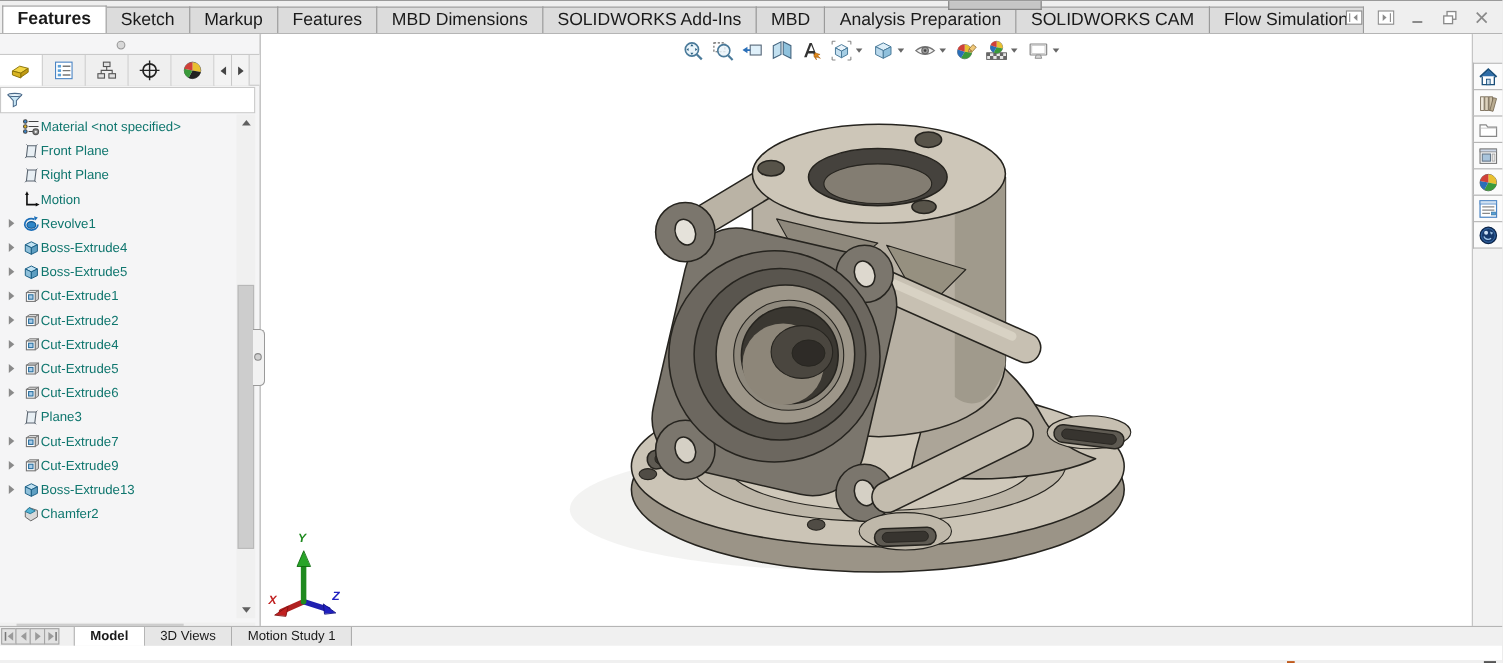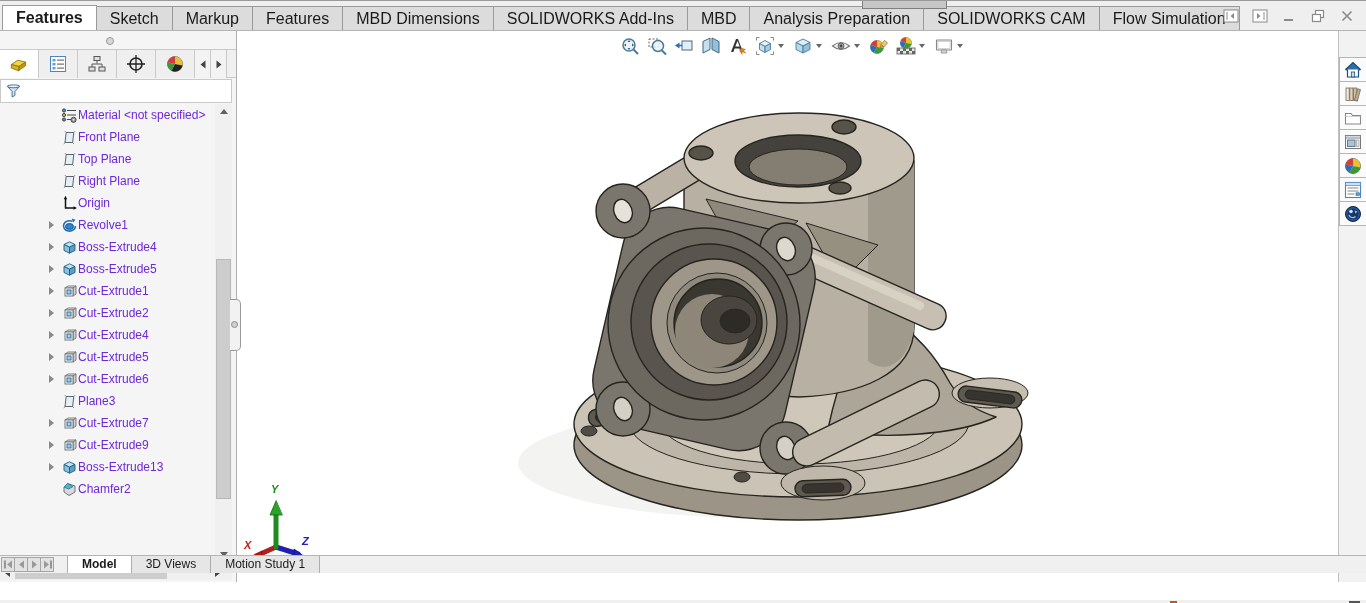--- a/index.html
+++ b/index.html
@@ -21,21 +21,21 @@
   .left-panel{position:absolute;left:0;top:30px;width:237px;height:551px;background:#f5f5f6;border-right:1px solid #b0b0b0;}
   .panel-grip{position:absolute;top:6px;left:106px;width:8px;height:8px;border-radius:50%;background:#d8d8d8;border:1px solid #9a9a9a;}
   .panel-tabs{position:absolute;top:18px;left:0;width:236px;height:29px;display:flex;background:#f0f0f0;
               border-top:1px solid #c9c9c9;border-bottom:1px solid #c9c9c9;}
   .ptab{width:39px;height:28px;border-right:1px solid #c9c9c9;display:flex;align-items:center;justify-content:center;background:#efefef;}
   .ptab.active{background:#fff;}
   .ptab-scroll{width:16px;height:28px;display:flex;align-items:center;justify-content:center;background:#f3f3f3;border-right:1px solid #c9c9c9;}
   .filter-row{position:absolute;top:48px;left:0;width:232px;height:24px;background:#fff;border:1px solid #c9c9c9;
               display:flex;align-items:center;padding-left:4px;}
   .tree{position:absolute;top:73px;left:0;width:212px;height:462px;overflow:hidden;}
-  .trow{height:22px;display:flex;align-items:center;font-size:12px;color:#6d28d9;cursor:default;margin-left:41px;}
+  .trow{height:22px;display:flex;align-items:center;font-size:12px;color:#0f766e;cursor:default;}
   .tarrow{width:20px;display:flex;justify-content:center;}
   .tarrow-tri{width:0;height:0;border-left:5px solid #8a8a8a;border-top:4px solid transparent;border-bottom:4px solid transparent;}
   .tlabel{white-space:nowrap;}
 
   .vscroll{position:absolute;top:73px;left:215px;width:17px;height:458px;background:#f0f0f0;}
   .vs-up,.vs-down{position:absolute;left:0;width:17px;height:15px;display:flex;align-items:center;justify-content:center;}
   .vs-up{top:0;} .vs-down{bottom:0;}
   .tri-up{width:0;height:0;border-bottom:5px solid #606060;border-left:4px solid transparent;border-right:4px solid transparent;}
   .tri-down{width:0;height:0;border-top:5px solid #606060;border-left:4px solid transparent;border-right:4px solid transparent;}
   .vs-thumb{position:absolute;left:1px;top:155px;width:15px;height:240px;background:#cdcdcd;border:1px solid #b8b8b8;}
@@ -57,21 +57,21 @@
   .model-layer{position:absolute;left:0;top:0;}
   .triad{position:absolute;left:4px;top:448px;}
 
   
   .task-pane{position:absolute;right:0;top:30px;width:28px;height:551px;background:#f2f2f2;border-left:1px solid #c0c0c0;}
   .tpbtn{width:27px;height:25px;margin:-1px 0 0 0;background:#fbfbfb;border:1px solid #b5b5b5;border-right:none;
          display:flex;align-items:center;justify-content:center;}
   .tp-stack{position:absolute;top:27px;left:0;}
 
   
-  .bottom-bar{position:absolute;left:0;top:554px;width:100%;height:18px;background:#f0f0f0;border-top:1px solid #b5b5b5;display:flex;}
+  .bottom-bar{position:absolute;left:0;top:568px;width:100%;height:18px;background:#f0f0f0;border-top:1px solid #b5b5b5;display:flex;}
   .nav{display:flex;padding:1px 0 0 1px;}
   .navbtn{width:14px;height:15px;background:#e2e2e2;border:1px solid #a5a5a5;margin-right:-1px;display:flex;align-items:center;justify-content:center;}
   .btabs{display:flex;margin-left:14px;}
   .btab{padding:0 14px;font-size:12px;line-height:16px;background:#e6e6e6;border-right:1px solid #adadad;color:#1a1a1a;height:17px;}
   .btab.active{background:#fff;font-weight:bold;border-left:1px solid #adadad;}
   .status-bar{position:absolute;left:0;top:599px;width:100%;height:4px;background:#f0f0f0;}
   .status-dot{position:absolute;left:1170px;top:1px;width:7px;height:3px;background:#c05a1c;}
   .status-grip{position:absolute;right:6px;top:1px;width:11px;height:2px;background:#555;}
 </style>
 </head>
@@ -246,42 +246,32 @@
           <span class="tlabel">Front Plane</span>
         </div>
         <div class="trow">
           <span class="tarrow"></span>
           <span class="icon" style="display: flex;">
             <svg width="17" height="17" viewBox="0 0 17 17">
               <path d="M5.2 3.5h7.6L11.6 13.5H4Z" fill="#dde9f3" fill-opacity="0.55" stroke="#5a6570"></path>
               <path d="M5.2 3.5 4 2.3M12.8 3.5l1.2-1.2M4 13.5l-1.2 1.2M11.6 13.5l1.2 1.2" stroke="#5a6570" stroke-width="0.9"></path>
             </svg>
           </span>
-          <span class="tlabel">Top Plane</span>
-        </div>
-        <div class="trow">
-          <span class="tarrow"></span>
-          <span class="icon" style="display: flex;">
-            <svg width="17" height="17" viewBox="0 0 17 17">
-              <path d="M5.2 3.5h7.6L11.6 13.5H4Z" fill="#dde9f3" fill-opacity="0.55" stroke="#5a6570"></path>
-              <path d="M5.2 3.5 4 2.3M12.8 3.5l1.2-1.2M4 13.5l-1.2 1.2M11.6 13.5l1.2 1.2" stroke="#5a6570" stroke-width="0.9"></path>
-            </svg>
-          </span>
           <span class="tlabel">Right Plane</span>
         </div>
         <div class="trow">
           <span class="tarrow"></span>
           <span class="icon" style="display: flex;">
             <svg width="17" height="17" viewBox="0 0 17 17">
               <path d="M4.5 3.5v9.5h9" fill="none" stroke="#111" stroke-width="1.5"></path>
               <path d="M4.5 0.8 2.8 4.3h3.4Z" fill="#111"></path>
               <path d="M16 13l-3.5-1.7v3.4Z" fill="#111"></path>
             </svg>
           </span>
-          <span class="tlabel">Origin</span>
+          <span class="tlabel">Motion</span>
         </div>
         <div class="trow">
           <span class="tarrow">
             <span class="tarrow-tri"></span>
           </span>
           <span class="icon" style="display: flex;">
             <svg width="17" height="17" viewBox="0 0 17 17">
               <ellipse cx="8.5" cy="9.5" rx="4" ry="3" fill="#2e86c8" stroke="#14568c"></ellipse>
               <path d="M14.5 9a6 5.2 0 1 1-3-4.6" fill="none" stroke="#1d6fb8" stroke-width="1.6"></path>
               <path d="M10.8 1.6l3.6 1.2-2.3 2.7Z" fill="#1d6fb8"></path>

